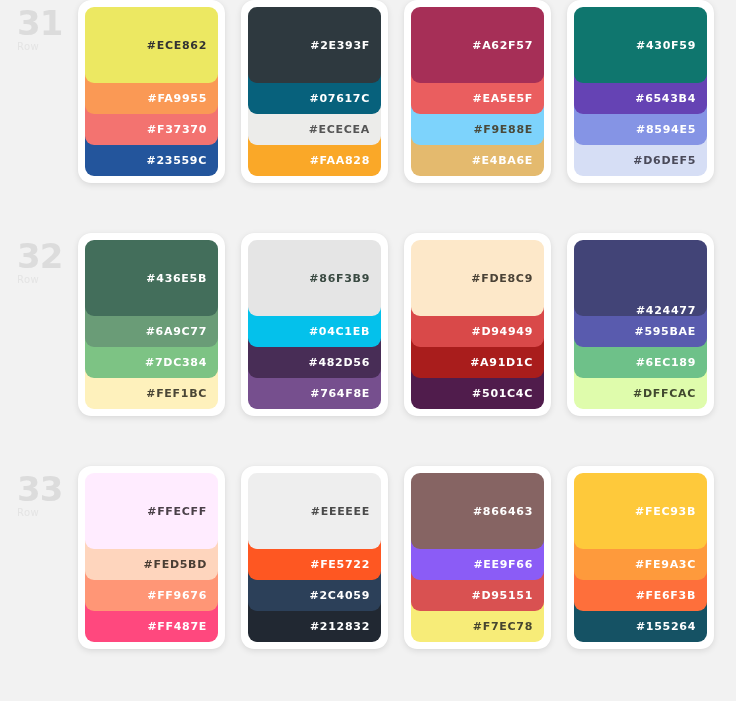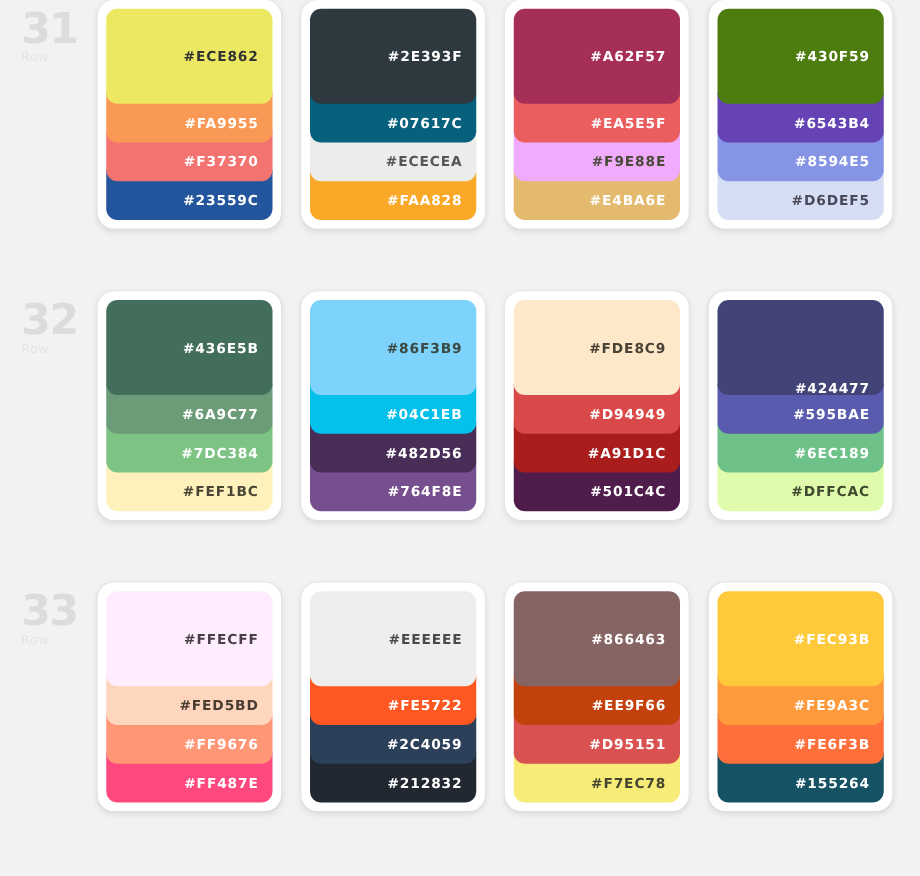--- a/index.html
+++ b/index.html
@@ -174,33 +174,33 @@
         </div>
         <div class="card-slot">
           <div class="card">
             <div class="stack">
               <div class="swatch s0" style="background: rgb(166, 47, 87); color: rgb(255, 255, 255);">
                 <span class="label">#A62F57</span>
               </div>
               <div class="swatch s1" style="background: rgb(234, 94, 95); color: rgb(255, 255, 255);">
                 <span class="label">#EA5E5F</span>
               </div>
-              <div class="swatch s2" style="background: #f0abfc; color: rgb(74, 74, 58); padding-left: 43px;">
+              <div class="swatch s2" style="background: #7dd3fc; color: rgb(74, 74, 58); padding-left: 43px;">
                 <span class="label">#F9E88E</span>
               </div>
               <div class="swatch s3" style="background: rgb(228, 186, 110); color: rgb(255, 255, 255);">
                 <span class="label">#E4BA6E</span>
               </div>
             </div>
           </div>
         </div>
         <div class="card-slot">
           <div class="card">
             <div class="stack">
-              <div class="swatch s0" style="background: #4d7c0f; color: rgb(255, 255, 255);">
+              <div class="swatch s0" style="background: #0f766e; color: rgb(255, 255, 255);">
                 <span class="label">#430F59</span>
               </div>
               <div class="swatch s1" style="background: rgb(101, 67, 180); color: rgb(255, 255, 255);">
                 <span class="label">#6543B4</span>
               </div>
               <div class="swatch s2" style="background: rgb(133, 148, 229); color: rgb(255, 255, 255);">
                 <span class="label">#8594E5</span>
               </div>
               <div class="swatch s3" style="background: rgb(214, 222, 245); color: rgb(74, 74, 90);">
                 <span class="label">#D6DEF5</span>
@@ -230,21 +230,21 @@
               </div>
               <div class="swatch s3" style="background: rgb(254, 241, 188); color: rgb(74, 70, 54);">
                 <span class="label">#FEF1BC</span>
               </div>
             </div>
           </div>
         </div>
         <div class="card-slot">
           <div class="card">
             <div class="stack">
-              <div class="swatch s0" style="background: #7dd3fc; color: rgb(58, 74, 66); justify-content: flex-end;">
+              <div class="swatch s0" style="background: #e5e5e5; color: rgb(58, 74, 66); justify-content: flex-end;">
                 <span class="label">#86F3B9</span>
               </div>
               <div class="swatch s1" style="background: rgb(4, 193, 235); color: rgb(255, 255, 255);">
                 <span class="label">#04C1EB</span>
               </div>
               <div class="swatch s2" style="background: rgb(72, 45, 86); color: rgb(255, 255, 255);">
                 <span class="label">#482D56</span>
               </div>
               <div class="swatch s3" style="background: rgb(118, 79, 142); color: rgb(255, 255, 255);">
                 <span class="label">#764F8E</span>
@@ -331,21 +331,21 @@
               </div>
             </div>
           </div>
         </div>
         <div class="card-slot">
           <div class="card">
             <div class="stack">
               <div class="swatch s0" style="background: rgb(134, 100, 99); color: rgb(255, 255, 255);">
                 <span class="label">#866463</span>
               </div>
-              <div class="swatch s1" style="background: #c2410c; color: rgb(255, 255, 255);">
+              <div class="swatch s1" style="background: #8b5cf6; color: rgb(255, 255, 255);">
                 <span class="label">#EE9F66</span>
               </div>
               <div class="swatch s2" style="background: rgb(217, 81, 81); color: rgb(255, 255, 255);">
                 <span class="label">#D95151</span>
               </div>
               <div class="swatch s3" style="background: rgb(247, 236, 120); color: rgb(70, 69, 47);">
                 <span class="label">#F7EC78</span>
               </div>
             </div>
           </div>

